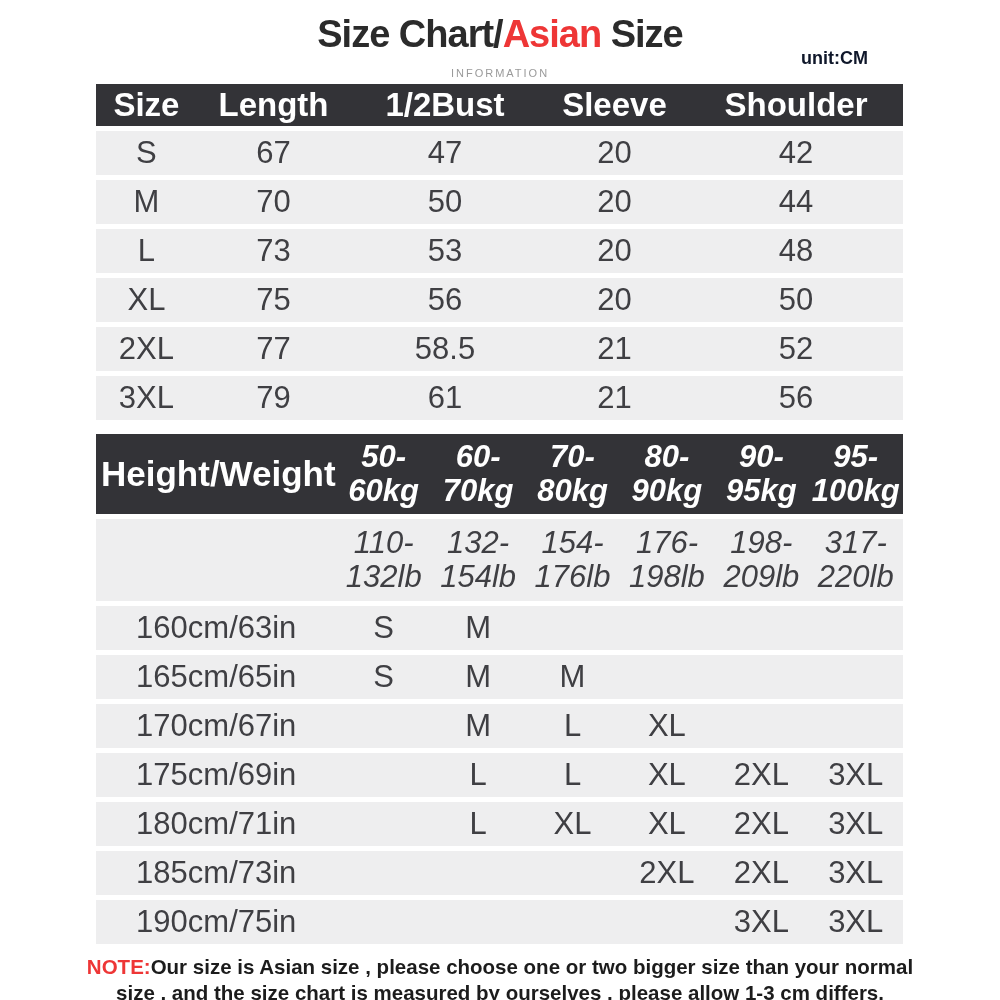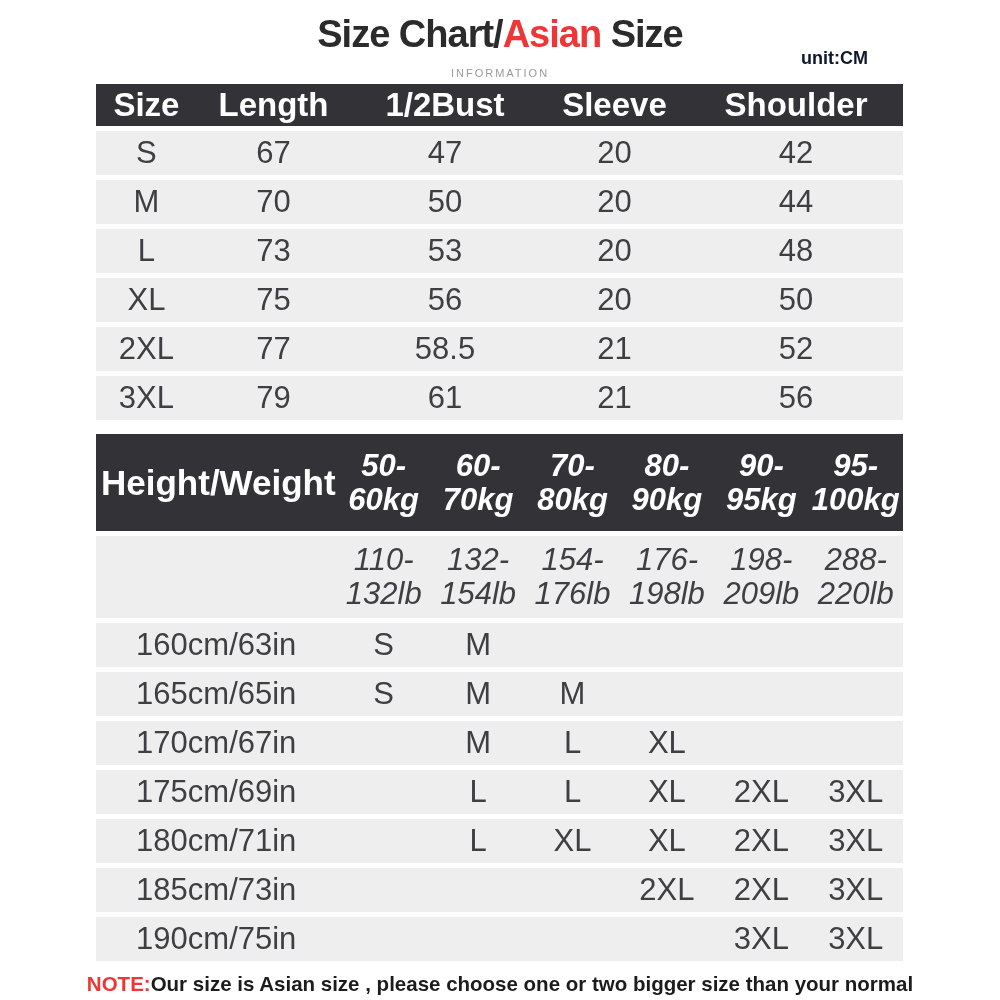--- a/index.html
+++ b/index.html
@@ -68,21 +68,21 @@
     height: 44px;
     margin-top: 5px;
   }
   .cell { text-align: center; }
   .t1c0 { width: 12.5%; }
   .t1c1 { width: 19%; }
   .t1c2 { width: 23.5%; }
   .t1c3 { width: 18.5%; }
   .t1c4 { width: 26.5%; }
   .t2 { margin-top: 14px; }
-  .t2-hdr { height: 97px; font-size: 31px; }
+  .t2-hdr { height: 80px; font-size: 31px; }
   .corner {
     width: 29.8%;
     font-size: 35px;
     white-space: nowrap;
     padding-left: 5px;
     text-align: left;
   }
   .t2c { width: 11.7%; }
   .wrap2 {
     white-space: pre-line;
@@ -193,21 +193,21 @@
       <div class="cell t2c wrap2">110-
 132lb</div>
       <div class="cell t2c wrap2">132-
 154lb</div>
       <div class="cell t2c wrap2">154-
 176lb</div>
       <div class="cell t2c wrap2">176-
 198lb</div>
       <div class="cell t2c wrap2">198-
 209lb</div>
-      <div class="cell t2c wrap2">288-
+      <div class="cell t2c wrap2">317-
 220lb</div>
     </div>
 
     <div class="row">
       <div class="cell" style="width:29.8%">160cm/63in</div>
       <div class="cell t2c">S</div>
       <div class="cell t2c">M</div>
       <div class="cell t2c"></div>
       <div class="cell t2c"></div>
       <div class="cell t2c"></div>

